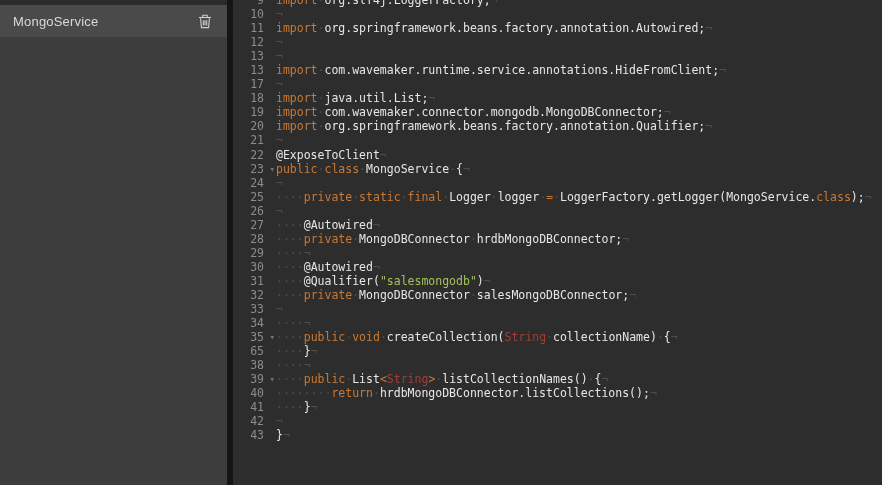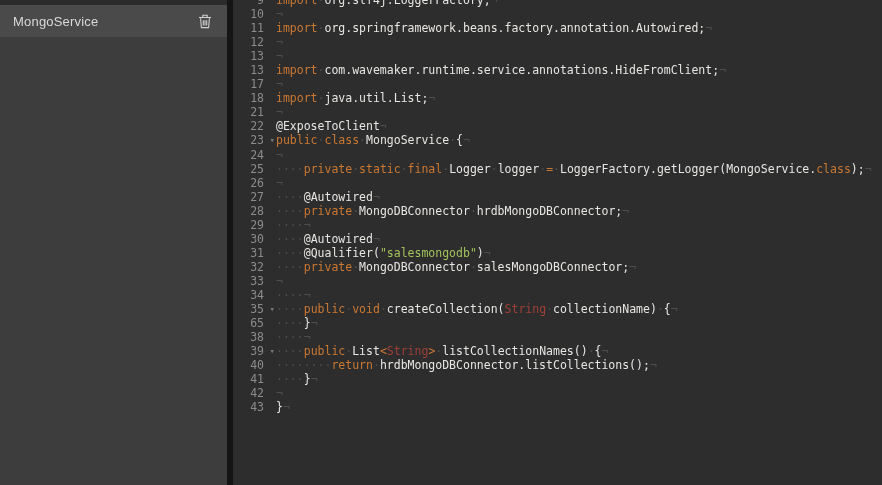--- a/index.html
+++ b/index.html
@@ -108,20 +108,22 @@
   <main class="editor">
     <div class="scroller" id="scroller">
         <div class="row"><div class="gutter"><span class="num">9</span></div><div class="code"><span class="kw">import</span><span class="ws">·</span><span class="tx">org.slf4j.LoggerFactory;</span><span class="ws">¬</span></div></div>
         <div class="row"><div class="gutter"><span class="num">10</span></div><div class="code"><span class="ws">¬</span></div></div>
         <div class="row"><div class="gutter"><span class="num">11</span></div><div class="code"><span class="kw">import</span><span class="ws">·</span><span class="tx">org.springframework.beans.factory.annotation.Autowired;</span><span class="ws">¬</span></div></div>
         <div class="row"><div class="gutter"><span class="num">12</span></div><div class="code"><span class="ws">¬</span></div></div>
         <div class="row"><div class="gutter"><span class="num">13</span></div><div class="code"><span class="ws">¬</span></div></div>
         <div class="row"><div class="gutter"><span class="num">13</span></div><div class="code"><span class="kw">import</span><span class="ws">·</span><span class="tx">com.wavemaker.runtime.service.annotations.HideFromClient;</span><span class="ws">¬</span></div></div>
         <div class="row"><div class="gutter"><span class="num">17</span></div><div class="code"><span class="ws">¬</span></div></div>
         <div class="row"><div class="gutter"><span class="num">18</span></div><div class="code"><span class="kw">import</span><span class="ws">·</span><span class="tx">java.util.List;</span><span class="ws">¬</span></div></div>
+        <div class="row"><div class="gutter"><span class="num">19</span></div><div class="code"><span class="kw">import</span><span class="ws">·</span><span class="tx">com.wavemaker.connector.mongodb.MongoDBConnector;</span><span class="ws">¬</span></div></div>
+        <div class="row"><div class="gutter"><span class="num">20</span></div><div class="code"><span class="kw">import</span><span class="ws">·</span><span class="tx">org.springframework.beans.factory.annotation.Qualifier;</span><span class="ws">¬</span></div></div>
         <div class="row"><div class="gutter"><span class="num">21</span></div><div class="code"><span class="ws">¬</span></div></div>
         <div class="row"><div class="gutter"><span class="num">22</span></div><div class="code"><span class="tx">@ExposeToClient</span><span class="ws">¬</span></div></div>
         <div class="row"><div class="gutter"><span class="num">23</span><span class="fold">▾</span></div><div class="code"><span class="kw">public</span><span class="ws">·</span><span class="kw">class</span><span class="ws">·</span><span class="tx">MongoService</span><span class="ws">·</span><span class="tx">{</span><span class="ws">¬</span></div></div>
         <div class="row"><div class="gutter"><span class="num">24</span></div><div class="code"><span class="ws">¬</span></div></div>
         <div class="row"><div class="gutter"><span class="num">25</span></div><div class="code"><span class="ws">····</span><span class="kw">private</span><span class="ws">·</span><span class="kw">static</span><span class="ws">·</span><span class="kw">final</span><span class="ws">·</span><span class="tx">Logger</span><span class="ws">·</span><span class="tx">logger</span><span class="ws">·</span><span class="kw">=</span><span class="ws">·</span><span class="tx">LoggerFactory.getLogger(MongoService.</span><span class="kw">class</span><span class="tx">);</span><span class="ws">¬</span></div></div>
         <div class="row"><div class="gutter"><span class="num">26</span></div><div class="code"><span class="ws">¬</span></div></div>
         <div class="row"><div class="gutter"><span class="num">27</span></div><div class="code"><span class="ws">····</span><span class="tx">@Autowired</span><span class="ws">¬</span></div></div>
         <div class="row"><div class="gutter"><span class="num">28</span></div><div class="code"><span class="ws">····</span><span class="kw">private</span><span class="ws">·</span><span class="tx">MongoDBConnector</span><span class="ws">·</span><span class="tx">hrdbMongoDBConnector;</span><span class="ws">¬</span></div></div>
         <div class="row"><div class="gutter"><span class="num">29</span></div><div class="code"><span class="ws">····</span><span class="ws">¬</span></div></div>
         <div class="row"><div class="gutter"><span class="num">30</span></div><div class="code"><span class="ws">····</span><span class="tx">@Autowired</span><span class="ws">¬</span></div></div>

